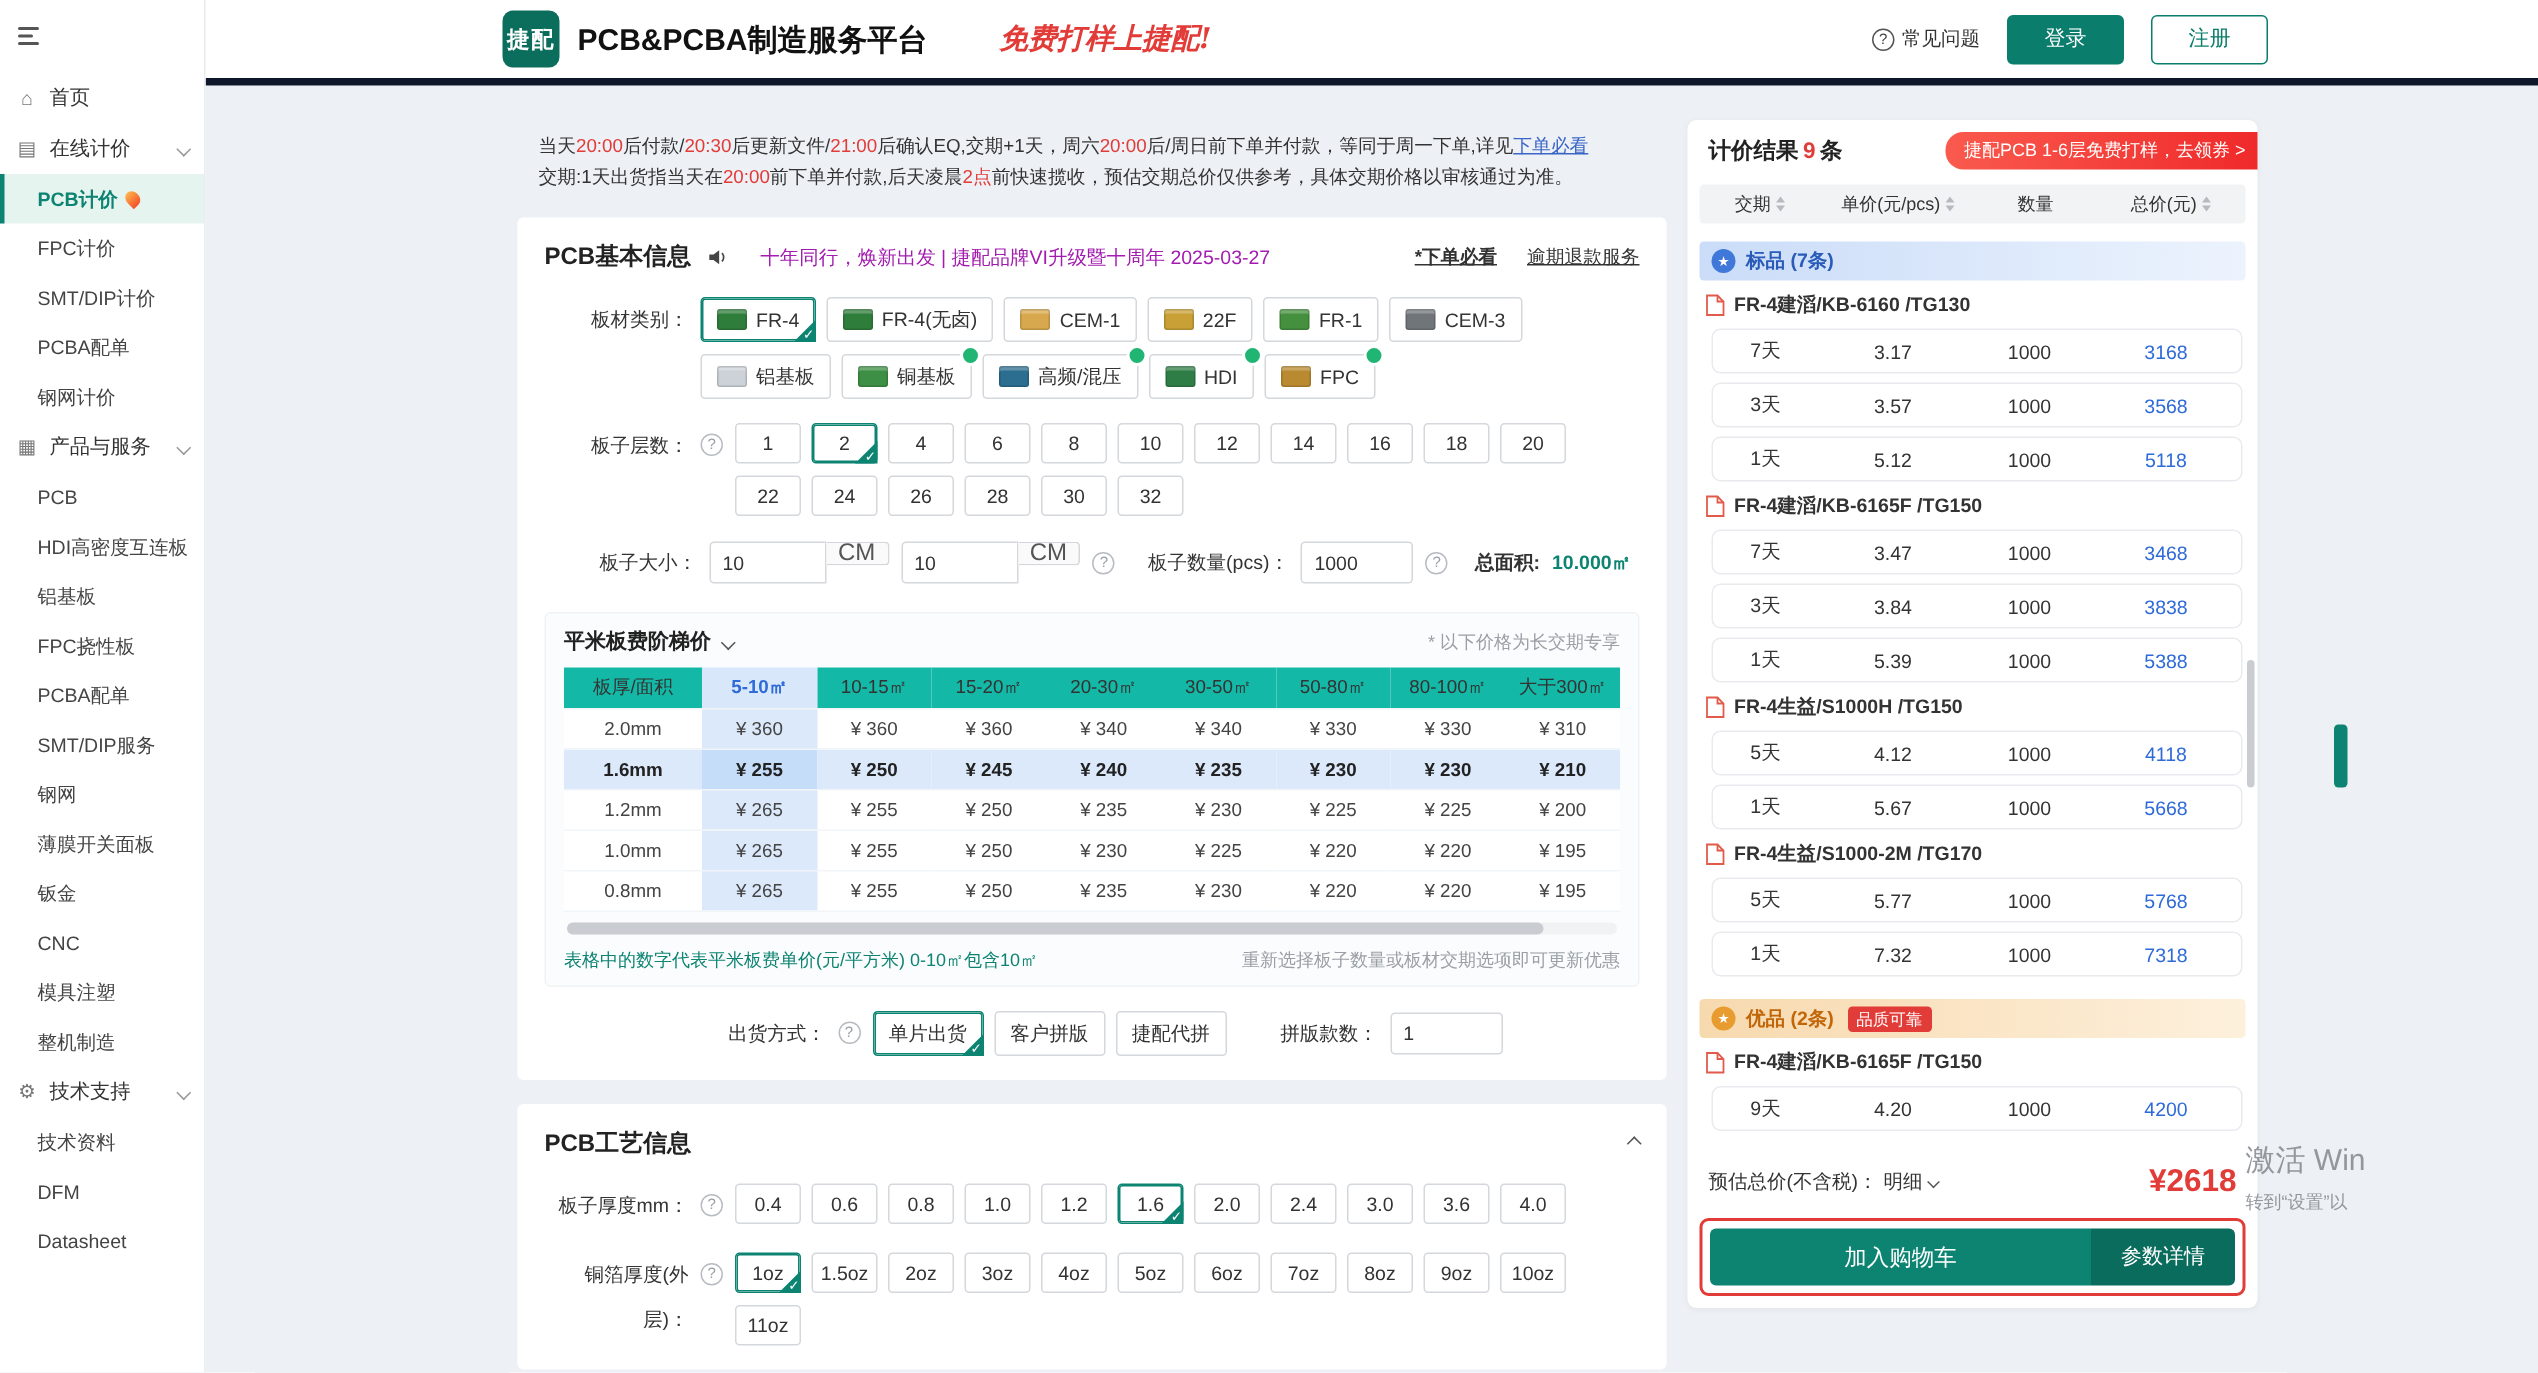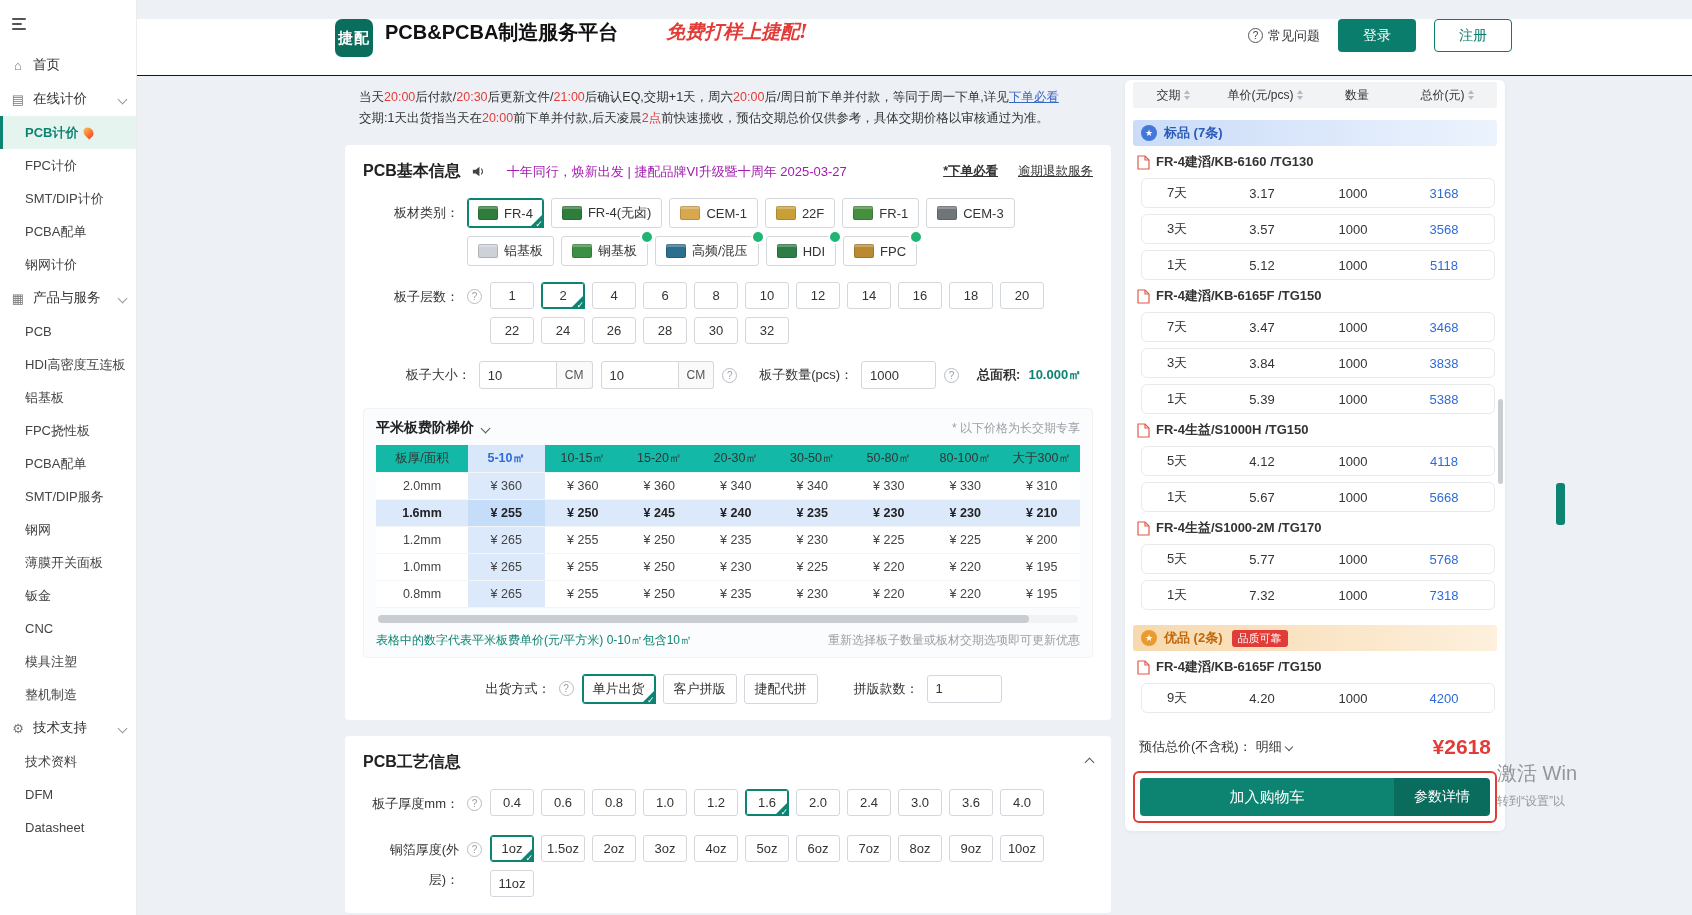--- a/index.html
+++ b/index.html
@@ -16,21 +16,21 @@
   .side-icon { width:16px; margin-right:7px; color:#777; font-size:13px; text-align:center; flex-shrink:0; }
   .side-top .chev { margin-left:auto; }
   .side-sub { height:33px; display:flex; align-items:center; padding-left:22px; font-size:13px; color:#444; cursor:pointer; border-left:3px solid transparent; }
   .side-sub.active { background:#e6f4f0; color:#0d8472; border-left-color:#0d8472; font-weight:bold; }
   .flame { width:9px; height:11px; margin-left:6px; background:linear-gradient(#ffb54d,#f4512c); border-radius:50% 50% 50% 0; transform:rotate(-45deg); flex-shrink:0; }
   .chev { width:7px; height:7px; border-right:1.6px solid #999; border-bottom:1.6px solid #999; transform:rotate(45deg); display:inline-block; }
   .chev.up { transform:rotate(-135deg); }
   .chev.dark { border-color:#555; }
 
   
-  .topbar { position:absolute; left:137px; top:0; right:0; height:57px; background:#fff; border-bottom:1px solid #0f172a; display:flex; align-items:flex-start; padding-left:198px; z-index:4;margin-top:19px; }
+  .topbar { position:absolute; left:137px; top:0; right:0; height:57px; background:#fff; border-bottom:5px solid #0f172a; display:flex; align-items:center; padding-left:198px; z-index:4; }
   .logo { width:38px; height:38px; background:#0b6e5d; border-radius:7px; color:#fff; font-weight:bold; font-size:15px; display:flex; align-items:center; justify-content:center; letter-spacing:1px; cursor:pointer; flex-shrink:0; }
   .title { font-size:20px; font-weight:bold; color:#111; margin-left:12px; white-space:nowrap; }
   .slogan { margin-left:48px; color:#e23c39; font-size:19px; font-weight:bold; font-style:italic; font-family:"DejaVu Serif","Liberation Serif",serif; white-space:nowrap; }
   .top-right { margin-left:auto; display:flex; align-items:center; gap:18px; padding-right:180px; }
   .faq { font-size:13px; color:#333; display:inline-flex; align-items:center; cursor:pointer; white-space:nowrap; }
   .qmark-circle { width:15px; height:15px; border:1px solid #555; border-radius:50%; font-size:10px; display:inline-flex; align-items:center; justify-content:center; margin-right:5px; color:#444; }
   .btn-login { width:78px; height:33px; background:#0b7d6c; color:#fff; border:none; border-radius:4px; font-size:14px; cursor:pointer; }
   .btn-register { width:78px; height:33px; background:#fff; color:#0b7d6c; border:1px solid #0b7d6c; border-radius:4px; font-size:14px; cursor:pointer; }
 
   
@@ -54,21 +54,21 @@
   .chip.num { width:44px; justify-content:center; padding:0; height:27px; }
   .chip.selected { border-color:#0d8472; box-shadow:inset 0 0 0 1px #0d8472; }
   .chip.selected::before { content:""; position:absolute; right:-1px; bottom:-1px; border-style:solid; border-width:0 0 15px 15px; border-color:transparent transparent #0d8472 transparent; }
   .chip.selected::after { content:"✓"; position:absolute; right:0; bottom:-2px; color:#fff; font-size:9px; }
   .mat-icon { width:20px; height:14px; border-radius:2px; box-shadow:inset 0 0 0 1px rgba(0,0,0,.15), inset 0 3px 0 rgba(255,255,255,.25); flex-shrink:0; }
   .mat-badge { position:absolute; top:-7px; right:-7px; width:14px; height:14px; border-radius:50%; background:#21b573; border:2px solid #fff; }
   .q { width:15px; height:15px; border-radius:50%; border:1px solid #b8bcc2; color:#9aa0a6; font-size:10px; display:inline-flex; align-items:center; justify-content:center; margin-top:7px; cursor:pointer; flex-shrink:0; }
   .q.inline { margin-top:0; }
   .inp-group { display:flex; }
   .txt { width:78px; height:28px; border:1px solid #d4d7db; border-radius:3px 0 0 3px; padding:0 8px; font-size:13px; color:#333; outline:none; }
-  .unit { height:28px; border:1px solid #d4d7db; border-left:none; background:#fafafa; display:flex; align-items:center; padding:0 8px; font-size:12px; color:#555; border-radius:0 3px 3px 0; }
+  .unit { height:16px; border:1px solid #d4d7db; border-left:none; background:#fafafa; display:flex; align-items:center; padding:0 8px; font-size:16px; color:#555; border-radius:0 3px 3px 0; }
   .txt.solo { border-radius:3px; width:75px; }
   .inline-lbl { font-size:13px; color:#333; line-height:30px; white-space:nowrap; }
   .area-val { color:#0d8472; font-weight:bold; }
 
   
   .tier-panel { margin-top:18px; background:#fbfcfd; border:1px solid #f0f2f4; border-radius:4px; padding:10px 12px 8px; }
   .tier-head { display:flex; align-items:center; gap:8px; margin-bottom:8px; }
   .tier-title { font-size:14px; font-weight:bold; color:#222; }
   .tier-note { margin-left:auto; font-size:12px; color:#9aa0a6; }
   table.tier { width:100%; border-collapse:collapse; table-layout:fixed; font-size:12.5px; background:#fff; }
@@ -577,20 +577,26 @@
             </div>
             <div class="chip num">
               <span>11oz</span>
             </div>
           </div>
       </div>
     </section>
   </main>
 
   <aside class="results">
+    <div class="res-head">
+      <span class="res-title">计价结果</span>
+      <span class="res-count">9</span>
+      <span class="res-unit">条</span>
+      <span class="promo">捷配PCB 1-6层免费打样，去领券 &gt;</span>
+    </div>
     <div class="colhead">
         <div class="colcell">
           <span>交期</span>
           <span class="sort">
             <i class="up"></i>
             <i class="dn"></i>
           </span>
         </div>
         <div class="colcell">
           <span>单价(元/pcs)</span>

